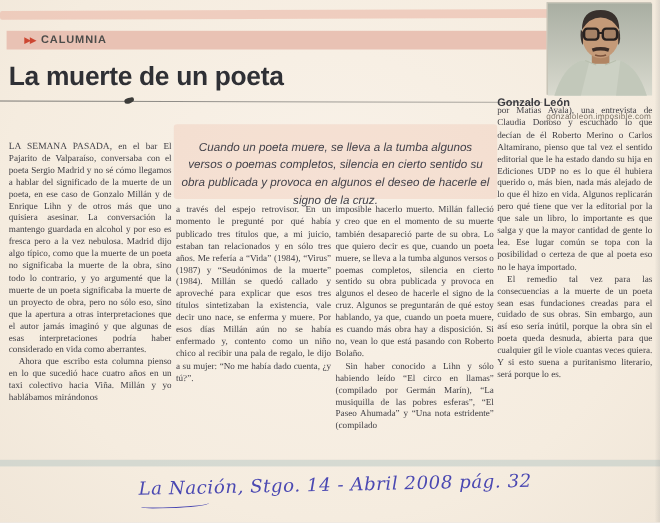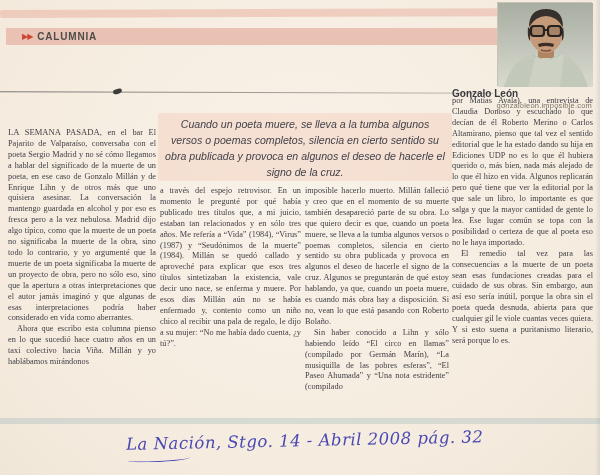--- a/index.html
+++ b/index.html
@@ -34,21 +34,21 @@
   .photo{ position:absolute; left:497px; top:2px; width:95px; height:84px;
     border:1px solid #c9c2b6; background:#c2c6ba;}
   .caption-name{ position:absolute; left:452px; top:88px; width:140px; text-align:left;
     font-family:"Liberation Sans", sans-serif; font-weight:bold; font-size:10px; color:#3b3b40;}
   .caption-url{ position:absolute; left:452px; top:101px; width:140px; text-align:right;
     font-family:"Liberation Sans", sans-serif; font-size:7.5px; color:#7d7468; letter-spacing:.2px;}
   
   .pull-quote{ position:absolute; left:158px; top:113px; width:294px; height:68px;
     background:rgba(238,196,178,.38); border-radius:3px;
     font-family:"Liberation Sans", sans-serif; font-style:italic; font-size:10.6px;
-    line-height:1.5; color:#43424a; text-align:center; padding:4px 6px;}
+    line-height:1.5; color:#43424a; text-align:center; padding:14px 6px;}
   
   .col{ position:absolute; font-size:8.3px; line-height:10.9px; color:#3f3e44;
     text-align:justify; hyphens:auto; overflow:hidden;}
   .col p + p{ text-indent:9px; }
   .col .lead{ font-weight:normal; font-size:8.6px; }
   .col1{ left:8px;  top:127px; width:148px; height:281px;}
   .col2{ left:160px; top:186px; width:141px; height:222px;font-family:Liberation Serif, serif;}
   .col3{ left:305px; top:186px; width:144px; height:222px;}
   .col4{ left:452px; top:96px; width:141px; height:294px;}
   
@@ -63,20 +63,21 @@
 
 <div class="page">
 
   <div class="top-stripe"></div>
 
   <div class="kicker">
     <span class="arrows">▶▶</span>
     <span class="label">CALUMNIA</span>
   </div>
 
+  <h1 class="headline">La muerte de un poeta</h1>
   <div class="headline-rule"></div>
   <div class="rule-blot"></div>
 
   <div class="photo">
     <svg width="95" height="84" viewBox="0 0 95 84">
       <defs>
         <linearGradient id="bg" x1="0" y1="0" x2="0" y2="1">
           <stop offset="0" stop-color="#a9aea2"></stop>
           <stop offset="1" stop-color="#d9dacf"></stop>
         </linearGradient>

